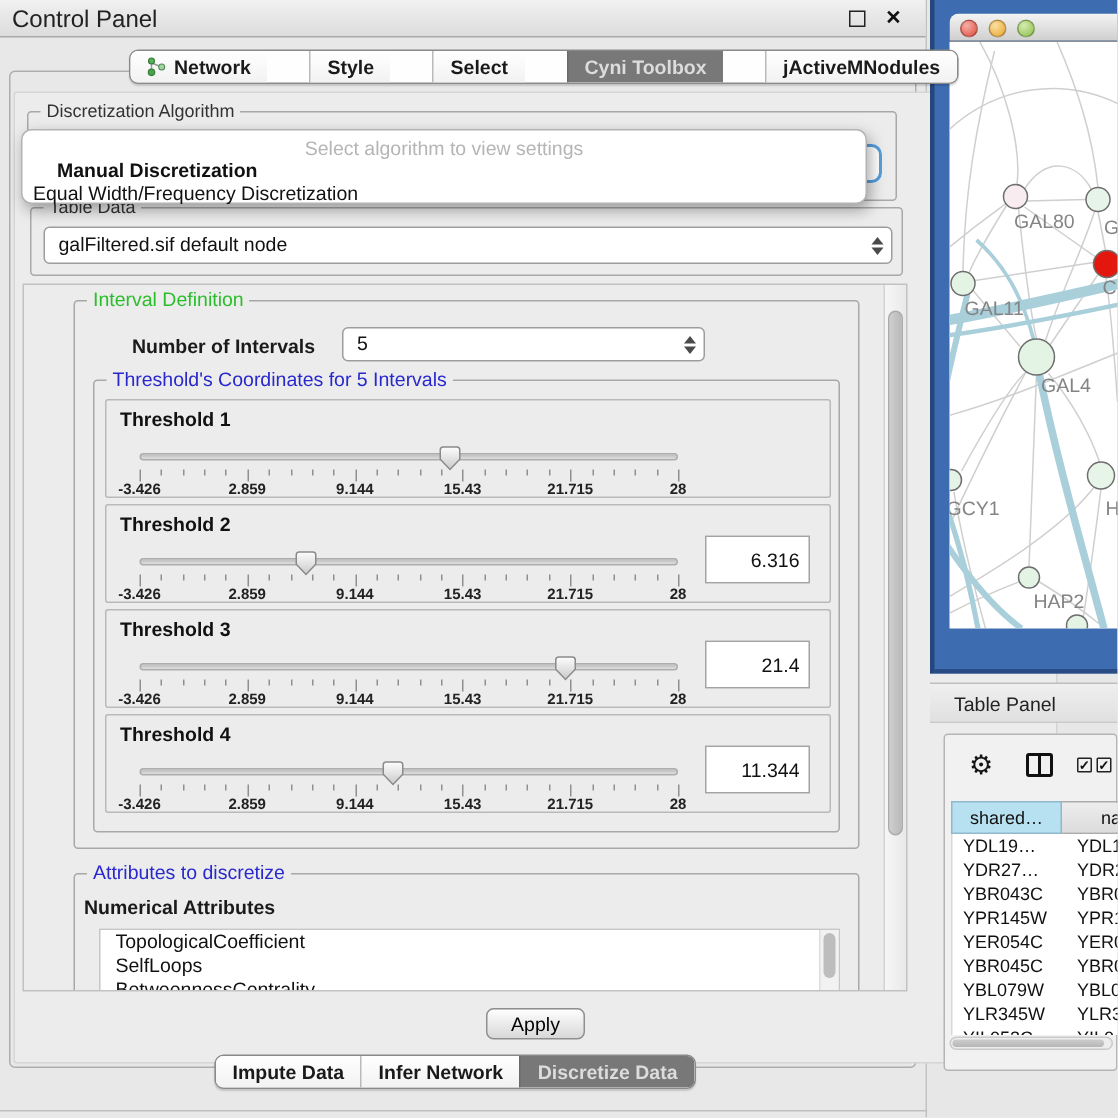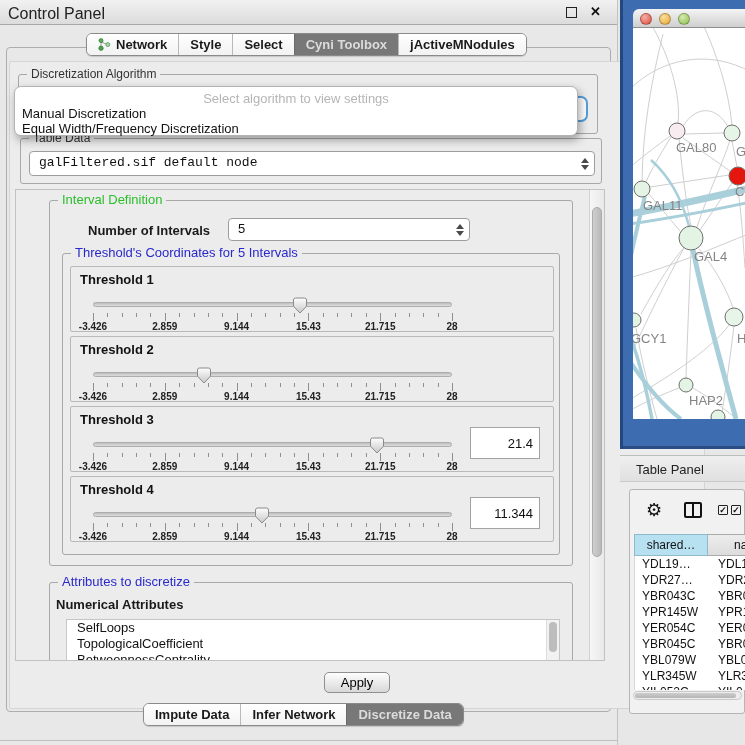--- a/index.html
+++ b/index.html
@@ -15,40 +15,40 @@
   .cp-bottom-line { position:absolute; left:0; top:740px; width:618px; height:1px; background:#BFBFBF; }
 
   
   .tabpane { position:absolute; left:6px; top:47px; width:605px; height:665px; border:1px solid #ADADAD; border-radius:4px; }
 
   
   .seg-bar { position:absolute; display:flex; height:23px; border:1px solid #8A8A8A; border-radius:6px; overflow:hidden; background:#FEFEFE; box-shadow:0 1px 1px rgba(0,0,0,.15); z-index:6; }
   .seg { display:flex; align-items:center; padding:0 11px; font-size:13px; font-weight:bold; color:#1A1A1A; background:linear-gradient(#FFFFFF,#F2F2F2); border-left:1px solid #B9B9B9; cursor:pointer; white-space:nowrap; }
   .seg:first-child { border-left:none; }
   .seg.sel { background:#787878; color:#DCDCDC; border-left-color:#6A6A6A; }
-  .top-tabs { left:86px; top:33px; }
+  .top-tabs { left:86px; top:33px;gap:28px; }
   .bottom-tabs { left:143px; top:703px; }
   .net-ico { width:13px; height:13px; margin-right:5px; }
 
   
   .content { position:absolute; left:9px; top:61px; width:696px; height:648px; background:#ECECEC; border:1px solid #D5D5D5; border-radius:2px; }
 
   .group { position:absolute; border:1px solid #A8A8A8; border-radius:3px; }
   .group-label { position:absolute; top:-8px; left:8px; background:#ECECEC; padding:0 4px; font-size:12px; color:#333; line-height:14px; white-space:nowrap; }
   .group-label.green { color:#2BBE2B; font-size:13px; }
   .group-label.blue  { color:#2828CC; font-size:13px; }
 
   
   .algo-combo { position:absolute; left:12px; top:34px; width:566px; height:26px; background:#FFF; border:2.5px solid #559EDC; border-radius:7px; z-index:4; }
 
   
   .popup { position:absolute; left:4px; top:24px; width:564px; height:50px; background:#FFF; border:1px solid #B3B3B3; border-radius:7px; box-shadow:2px 4px 10px rgba(0,0,0,.35); z-index:10; }
   .popup-placeholder { position:absolute; top:4px; left:0; width:100%; text-align:center; color:#B5B5B5; font-size:13px; }
   .popup-opt { position:absolute; left:7px; font-size:13px; color:#111; cursor:pointer; white-space:nowrap; }
-  .popup-opt.b { font-weight:normal; }
+  .popup-opt.b { font-weight:bold;margin-left:16px; }
 
   
   .combo { position:absolute; background:#FFF; border:1px solid #9D9D9D; border-radius:4px; cursor:pointer; }
   .combo .val { position:absolute; left:9px; top:3px; font-size:13px; color:#111; white-space:nowrap; }
   .spinner { position:absolute; right:5px; top:50%; transform:translateY(-50%); width:9px; height:14px; }
   .spinner:before, .spinner:after { content:""; position:absolute; left:1px; border-left:4px solid transparent; border-right:4px solid transparent; }
   .spinner:before { top:1px; border-bottom:5px solid #4A4A4A; }
   .spinner:after  { bottom:1px; border-top:5px solid #4A4A4A; }
 
   
@@ -165,21 +165,21 @@
     <div class="algo-combo"></div>
 
     <div class="popup">
       <div class="popup-placeholder">Select algorithm to view settings</div>
       <div class="popup-opt b" style="top:19px;">Manual Discretization</div>
       <div class="popup-opt" style="top:34px;">Equal Width/Frequency Discretization</div>
     </div>
 
     <div class="group" style="left:10px; top:76px; width:582px; height:46px;">
       <span class="group-label">Table Data</span>
-      <div class="combo" style="left:8px; top:12px; width:566px; height:25px;font-family:Liberation Mono, monospace;">
+      <div class="combo" style="left:8px; top:12px; width:566px; height:25px;">
         <span class="val">galFiltered.sif default node</span>
         <span class="spinner"></span>
       </div>
     </div>
 
     <div class="scroll-area">
 
       <div class="group" style="left:33px; top:10px; width:524px; height:366px;">
         <span class="group-label green">Interval Definition</span>
         <span style="position:absolute; left:38px; top:22px; font-weight:bold;">Number of Intervals</span>
@@ -273,20 +273,21 @@
                   <div class="tick" style="left: 100%; height: 8px;"></div>
                 </div>
                 <div class="tick-labels">
                   <span class="tick-lab" style="left: 0%;">-3.426</span>
                   <span class="tick-lab" style="left: 20%;">2.859</span>
                   <span class="tick-lab" style="left: 40%;">9.144</span>
                   <span class="tick-lab" style="left: 60%;">15.43</span>
                   <span class="tick-lab" style="left: 80%;">21.715</span>
                   <span class="tick-lab" style="left: 100%;">28</span>
                 </div>
+                <input class="thr-value" readonly="" value="6.316" style="">
               </div>
               <div class="thr-box" style="top: 152px;">
                 <div class="thr-label">Threshold 3</div>
                 <div class="thr-slider">
                   <div class="thr-track"></div>
                   <div class="thr-thumb" style="left: 78.9983%;"><svg width="15" height="17" viewBox="0 0 15 17">
                       <path d="M3,1 h9 q2,0 2,2 v6.2 l-6.5,6.8 l-6.5,-6.8 v-6.2 q0,-2 2,-2 z" fill="url(#thumbGrad)" stroke="#8A8A8A" stroke-width="1"></path>
                     </svg></div>
                 </div>
                 <div class="ticks">
@@ -375,22 +376,22 @@
               </div>
             </div>
         </div>
       </div>
 
       <div class="group" style="left:33px; top:392px; width:524px; height:150px;">
         <span class="group-label blue">Attributes to discretize</span>
         <span style="position:absolute; left:6px; top:14px; font-weight:bold;">Numerical Attributes</span>
         <div class="attr-list">
           <div id="attr-items-host">
+              <div class="attr-item">TopologicalCoefficient</div>
               <div class="attr-item">SelfLoops</div>
-              <div class="attr-item">TopologicalCoefficient</div>
               <div class="attr-item">BetweennessCentrality</div>
             </div>
           <div class="attr-scroll">
               <div class="thumb"></div>
             </div>
         </div>
       </div>
 
       <div class="vscroll">
           <div class="thumb"></div>

